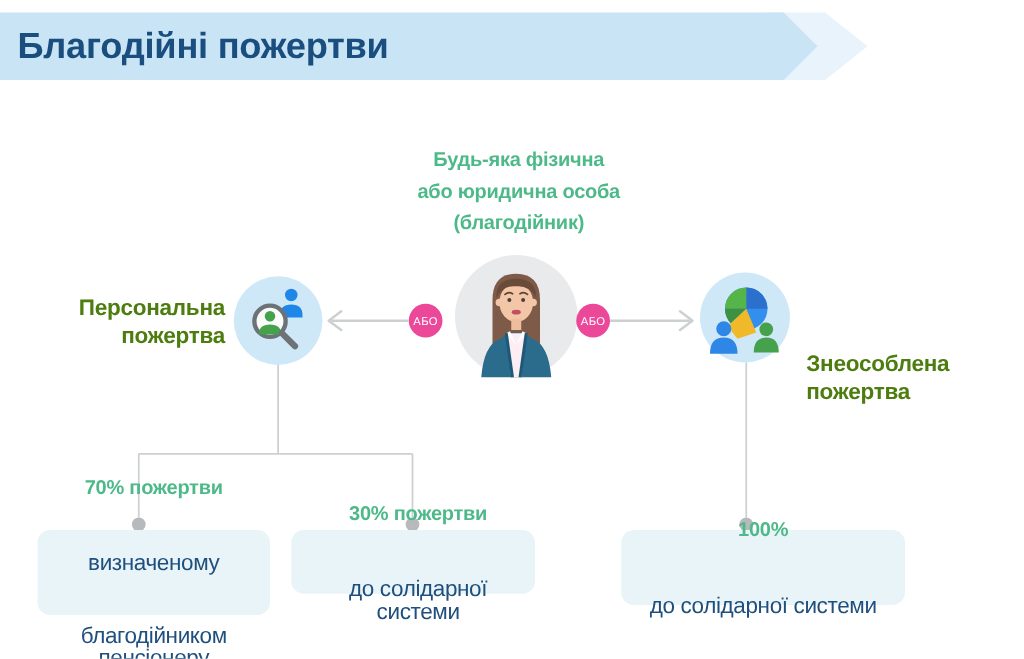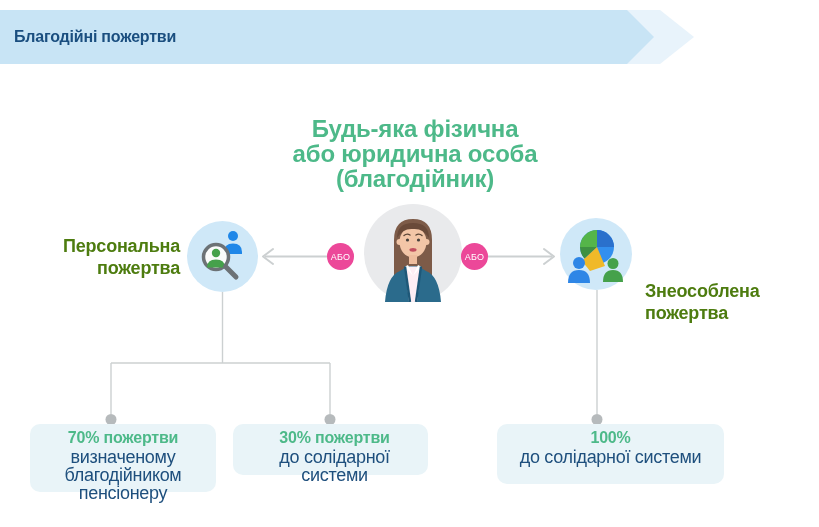--- a/index.html
+++ b/index.html
@@ -10,28 +10,28 @@
     background:#ffffff;
     font-family:"Liberation Sans", sans-serif;
     overflow:hidden;
   }
   .abs { position:absolute; }
 
   
   #header-svg { left:0; top:0; }
   .page-title {
     left:14px; top:10px; height:54px; line-height:54px;
-    font-size:16px; font-weight:bold; color:#1a4e7f; letter-spacing:-0.2px;
+    font-size:29px; font-weight:bold; color:#1a4e7f; letter-spacing:-0.2px;
     white-space:nowrap;
   }
 
   
   .donor-heading {
     left:270px; top:116px; width:290px;
-    text-align:center; font-size:24px; font-weight:bold;
+    text-align:center; font-size:16px; font-weight:bold;
     color:#4db989; line-height:25px; letter-spacing:-0.2px;
   }
   .donor-heading span { display:block; }
 
   
   .avatar-wrap { left:364px; top:204px; width:98px; height:98px; }
   .side-circle {
     width:72px; height:72px; border-radius:50%;
     background:#cfe8f8; display:flex; align-items:center; justify-content:center;
   }
@@ -56,22 +56,22 @@
   }
   #or-left  { left:327px; top:243px; }
   #or-right { left:461px; top:243px; }
 
   
   #lines-svg { left:0; top:0; }
 
   
   .outcome-box {
     background:#e9f4f8; border-radius:10px;
-    display:flex; flex-direction:column; align-items:center; justify-content:flex-start;
-    text-align:center; padding:4px 4px;
+    display:flex; flex-direction:column; align-items:center; justify-content:center;
+    text-align:center; padding:4px 4px;gap:40px;
   }
   #box-0 { left:30px;  top:424px; width:186px; height:68px; }
   #box-1 { left:233px; top:424px; width:195px; height:51px;padding-left:12px; }
   #box-2 { left:497px; top:424px; width:227px; height:60px; }
   .outcome-highlight {
     display:block; font-size:16px; font-weight:bold; color:#4db989;
     line-height:20px; letter-spacing:-0.2px;
   }
   .outcome-desc { display:block; font-size:18px; color:#1e4f7d; line-height:18px; letter-spacing:-0.3px; }
 </style>

